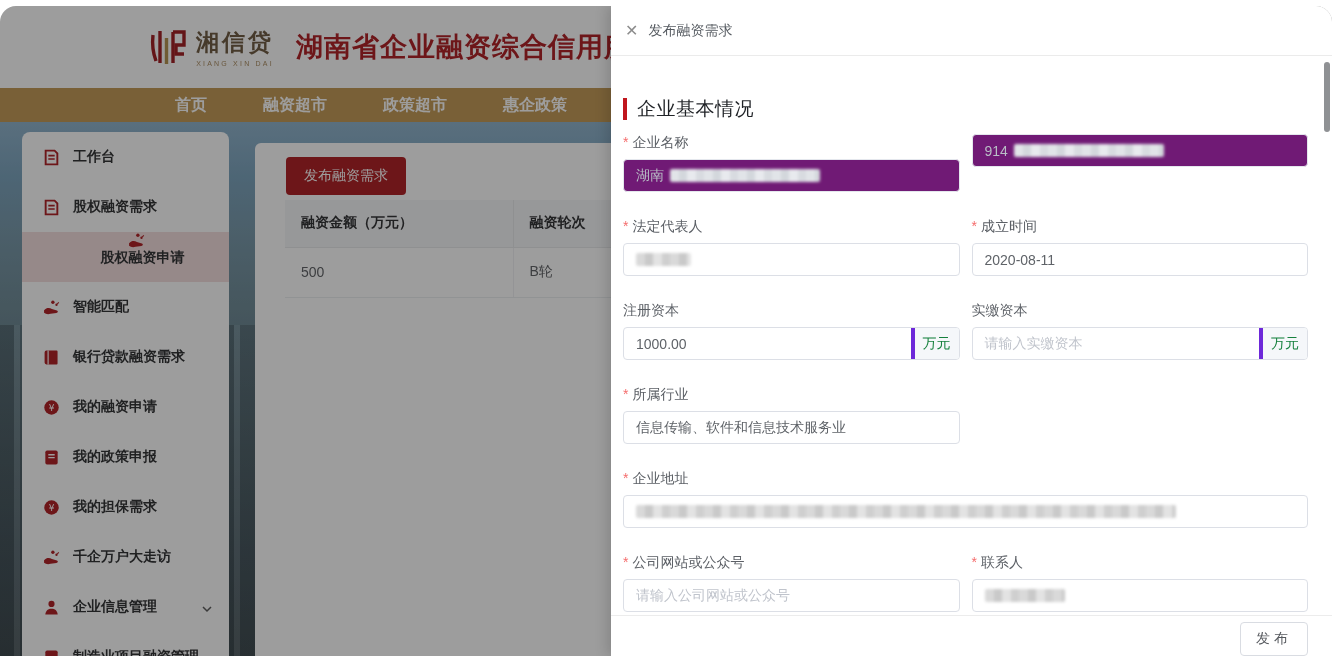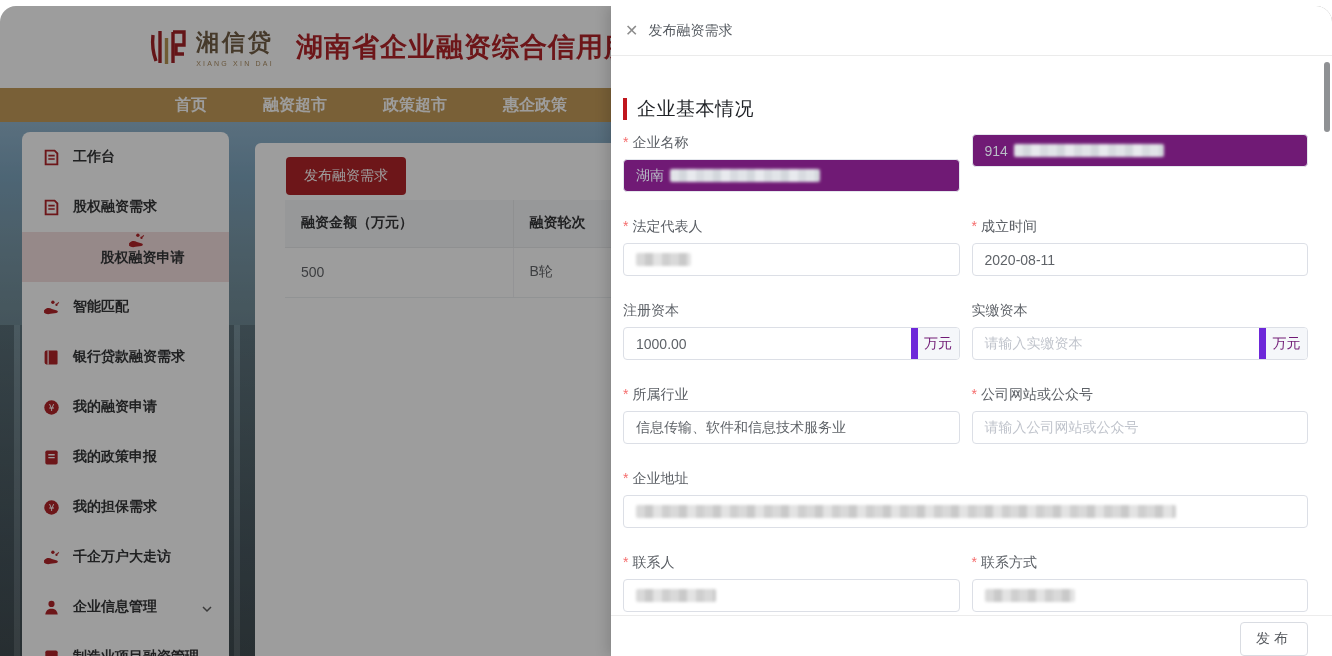--- a/index.html
+++ b/index.html
@@ -56,21 +56,21 @@
   .section-title { margin-top:40px; display:flex; align-items:center; }
   .section-bar { width:4px; height:22px; background:#c0161d; flex:0 0 4px; }
   .section-text { margin-left:10px; font-size:19px; font-weight:normal; color:#1f2226; letter-spacing:.5px; }
   .form-grid { margin-top:12px; display:grid; grid-template-columns:1fr 1fr; column-gap:12px; }
   .field { margin-bottom:26px; }
   .field.full { grid-column:1 / -1; }
   .f-label { font-size:14px; color:#5c6066; margin-bottom:8px; line-height:17px; }
   .req { color:#f56c6c; margin-right:4px; }
   .control { height:33px; border:1px solid #dcdfe6; border-radius:4px; background:#fff; display:flex; align-items:center; overflow:hidden; font-size:14px; color:#5f6368; cursor:text; }
   .control .inner { flex:1; display:flex; align-items:center; padding:0 12px; height:100%; white-space:nowrap; overflow:hidden; }
-  .control .append { width:48px; height:100%; border-left:7px solid #6d28d9; background:#f5f7fa; color:#701a75; display:flex; align-items:center; justify-content:center; flex:0 0 48px; }
+  .control .append { width:48px; height:100%; border-left:4px solid #6d28d9; background:#f5f7fa; color:#15803d; display:flex; align-items:center; justify-content:center; flex:0 0 48px; }
   .control.disabled { background:#701a75; border-color:#e4e7ed; color:#b9bec6; cursor:not-allowed; }
   .placeholder { color:#c0c4cc; }
   .censor { display:inline-block; height:13px; border-radius:2px; vertical-align:middle;
     background:repeating-linear-gradient(90deg,#d9d9d9 0 9px,#c9c9c9 9px 17px,#e3e3e3 17px 26px,#cfcfcf 26px 34px);
     filter:blur(1.6px); }
   .control.disabled .censor { background:repeating-linear-gradient(90deg,#e1e4e8 0 9px,#d3d7dc 9px 17px,#e8eaee 17px 26px,#d8dbe0 26px 34px); }
   .pfx { margin-right:6px; }
   .drawer-footer { position:absolute; left:0; right:0; bottom:0; height:41px; background:#fff; border-top:1px solid #ececec; z-index:5;padding-left:30px; }
   .submit-btn { position:absolute; right:24px; top:6px; background:#fff; border:1px solid #d9dce2; border-radius:4px; color:#56595e; font-size:14px; padding:7px 15px; letter-spacing:4px; cursor:pointer; font-family:inherit; }
   .scroll-thumb { position:absolute; right:2px; top:56px; width:6px; height:70px; border-radius:3px; background:#8f9194; }
@@ -312,39 +312,39 @@
 
           <div class="field">
             <div class="f-label"><span class="req">*</span><span>所属行业</span></div>
             <div class="control">
               <div class="inner">
                   <span>信息传输、软件和信息技术服务业</span>
                 </div>
             </div>
           </div>
 
-          <div class="field">
-            <div class="f-label"><span class="req">*</span><span>公司网站或公众号</span></div>
-            <div class="control">
-              <div class="inner">
-                  <span class="placeholder">请输入公司网站或公众号</span>
-                </div>
-            </div>
-          </div>
-
           <div class="field full">
             <div class="f-label"><span class="req">*</span><span>企业地址</span></div>
             <div class="control">
               <div class="inner">
                   <span class="censor" style="width:540px"></span>
                 </div>
             </div>
           </div>
 
           <div class="field">
+            <div class="f-label"><span class="req">*</span><span>公司网站或公众号</span></div>
+            <div class="control">
+              <div class="inner">
+                  <span class="placeholder">请输入公司网站或公众号</span>
+                </div>
+            </div>
+          </div>
+
+          <div class="field">
             <div class="f-label"><span class="req">*</span><span>联系人</span></div>
             <div class="control">
               <div class="inner">
                   <span class="censor" style="width:80px"></span>
                 </div>
             </div>
           </div>
 
           <div class="field">
             <div class="f-label"><span class="req">*</span><span>联系方式</span></div>

